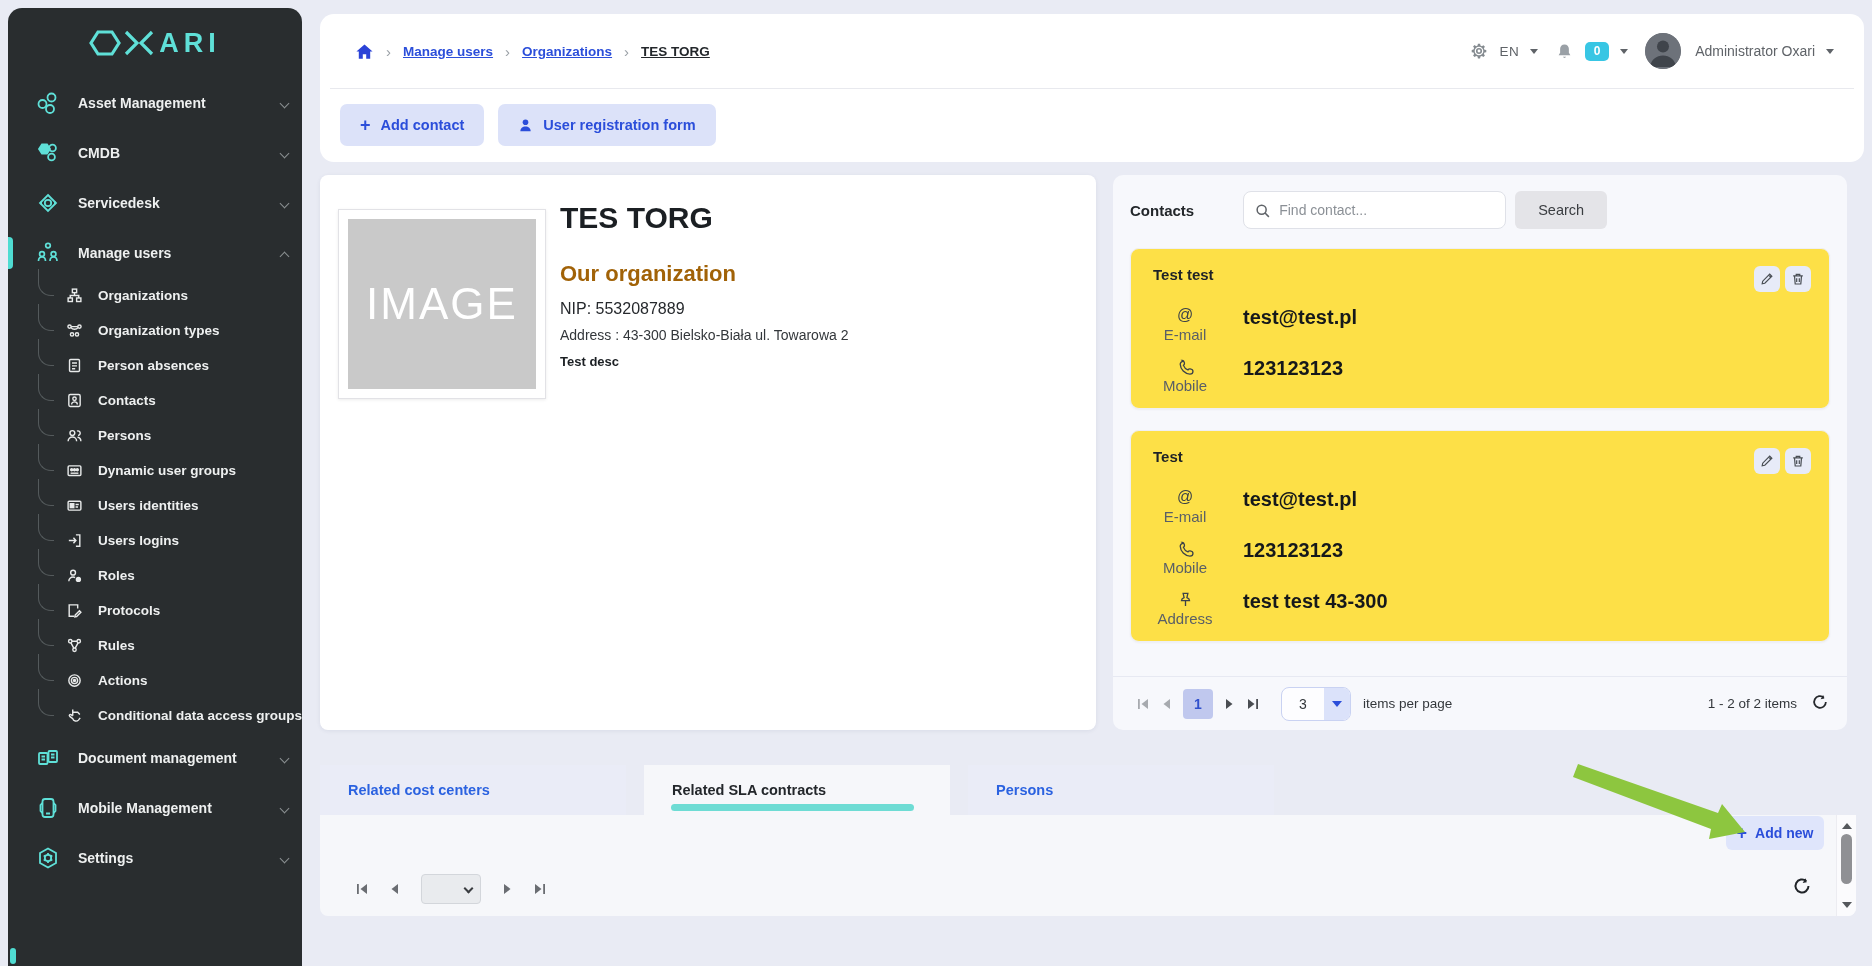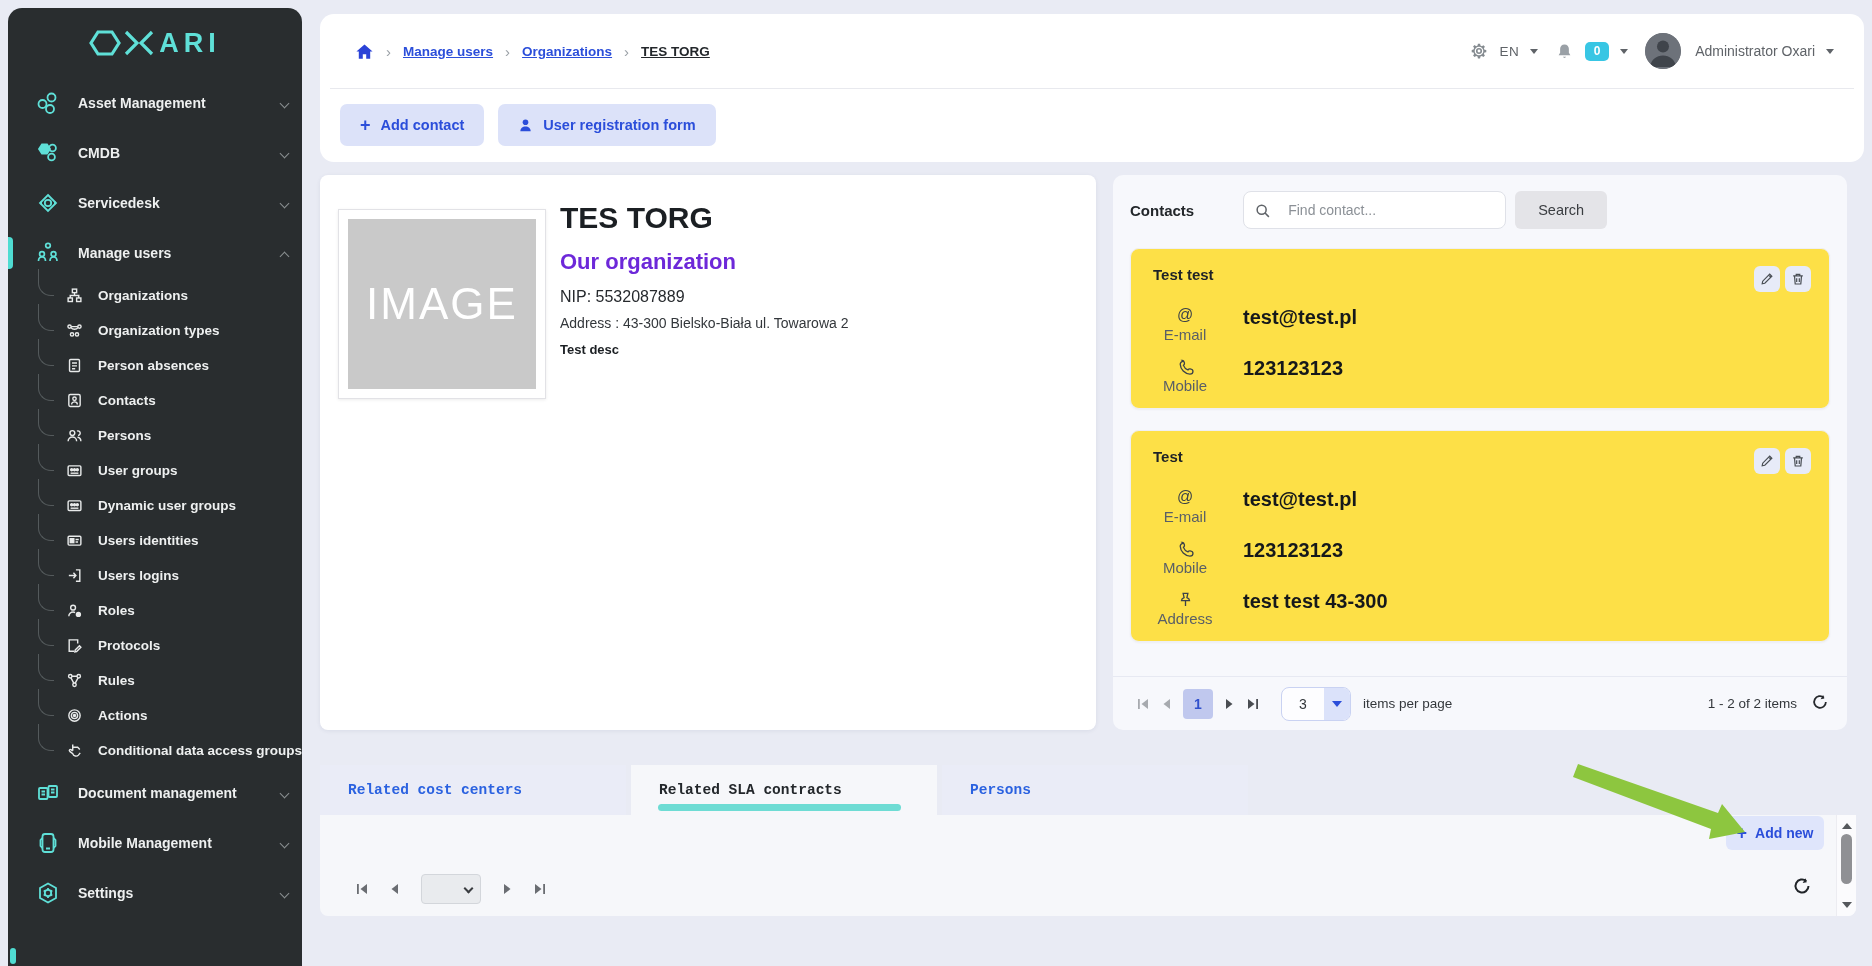--- a/index.html
+++ b/index.html
@@ -42,31 +42,31 @@
   .btn-lav { height:42px; display:flex; align-items:center; gap:10px; padding:0 20px; background:#dce2f9; border-radius:7px; color:#2b4eda; font-size:14.5px; font-weight:600; border:none; cursor:pointer; }
   .plus { font-size:18px; font-weight:700; line-height:1; }
 
   
   .org-card { position:absolute; left:320px; top:175px; width:776px; height:555px; background:#fff; border-radius:8px; box-shadow:0 1px 4px rgba(40,50,90,.08); }
   .img-frame { position:absolute; left:18px; top:34px; width:208px; height:190px; background:#fff; border:1px solid #e2e2e6; box-shadow:0 1px 3px rgba(0,0,0,.08); padding:9px; }
   .img-ph { width:100%; height:100%; background:#c9c9c9; display:flex; align-items:center; justify-content:center; }
   .img-ph span { color:#ffffff; font-size:44px; letter-spacing:2px; }
   .org-info { position:absolute; left:240px; top:26px; }
   .org-name { font-size:30px; font-weight:700; color:#1b1f23; }
-  .org-type { font-size:22px; font-weight:600; color:#6d28d9; margin-top:14px; }
+  .org-type { font-size:22px; font-weight:600; color:#a16207; margin-top:26px; }
   .org-nip { font-size:16px; color:#26292d; margin-top:13px; }
   .org-addr { font-size:14px; color:#33373b; margin-top:9px; }
   .org-desc { font-size:13px; font-weight:700; color:#1b1f23; margin-top:11px; }
 
   
   .contacts-panel { position:absolute; left:1113px; top:175px; width:734px; height:555px; background:#f7f8fc; border-radius:10px; }
   .cp-head { display:flex; align-items:center; padding:16px 18px 12px 17px; }
   .cp-title { font-size:15px; font-weight:700; color:#23272b; }
   .search-box { margin-left:49px; width:263px; height:38px; background:#fff; border:1px solid #dfe1e8; border-radius:8px; display:flex; align-items:center; padding:0 10px; gap:8px; }
-  .search-box input { border:none; outline:none; flex:1; font-size:14px; color:#333; background:transparent; font-family:inherit;margin-left:9px; }
+  .search-box input { border:none; outline:none; flex:1; font-size:14px; color:#333; background:transparent; font-family:inherit; }
   .search-box input::placeholder { color:#8b9096; }
   .btn-search { margin-left:9px; width:92px; height:38px; background:#e4e4e8; border:none; border-radius:6px; font-size:14.5px; color:#3a3d41; cursor:pointer; font-family:inherit; }
   .contact-card { margin:0 17px 21px 17px; background:#fde047; border:1px solid #efeff4; border-radius:9px; box-shadow:0 1px 2px rgba(40,50,90,.05); padding:17px 18px 14px 22px; }
   .contact-card.first { margin-top:7px; }
   .cc-head { display:flex; align-items:flex-start; }
   .cc-name { font-size:15px; font-weight:700; color:#1e2226; }
   .cc-tools { margin-left:auto; display:flex; gap:5px; }
   .icon-btn { width:26px; height:26px; background:#e7ebf8; border-radius:6px; display:flex; align-items:center; justify-content:center; cursor:pointer; color:#4a4f55; }
   .cc-row { display:flex; align-items:center; margin-top:14px; }
   .cc-ico-col { width:56px; margin-left:4px; display:flex; flex-direction:column; align-items:center; gap:2px; }
@@ -81,21 +81,21 @@
   .pg-cur { width:30px; height:30px; background:#c0c8ee; border-radius:4px; color:#3050cc; font-size:14px; font-weight:700; display:flex; align-items:center; justify-content:center; margin:0 4px; cursor:pointer; }
   .pg-select { margin-left:16px; width:70px; height:34px; border:1px solid #c9d2f2; border-radius:8px; display:flex; overflow:hidden; cursor:pointer; background:#fdfdff; }
   .pg-sel-val { flex:1; display:flex; align-items:center; justify-content:center; font-size:14px; color:#33373b; }
   .pg-sel-btn { width:26px; background:#dbe2fa; display:flex; align-items:center; justify-content:center; }
   .pg-sel-btn .tri { width:0; height:0; border-left:5px solid transparent; border-right:5px solid transparent; border-top:6px solid #2b4eda; }
   .pg-text { margin-left:12px; font-size:13.5px; color:#33373b; }
   .pg-range { margin-left:auto; font-size:13.5px; color:#33373b; }
   .refresh { margin-left:14px; color:#26292d; cursor:pointer; }
 
   
-  .tabs { position:absolute; left:320px; top:765px; display:flex; gap:5px;font-family:Liberation Mono, monospace; }
+  .tabs { position:absolute; left:320px; top:765px; display:flex; gap:18px; }
   .tab { width:306px; height:50px; background:#eaecf7; position:relative; display:flex; align-items:center; padding-left:28px; cursor:pointer; }
   .tab .tl { font-size:14.5px; font-weight:700; color:#2b62e0; }
   .tab.active { background:#f6f7fa; }
   .tab.active .tl { color:#23272b; }
   .tab.active .underline { content:""; position:absolute; left:27px; bottom:4px; width:243px; height:7px; border-radius:4px; background:#6edcd4; }
 
   
   .tab-content { position:absolute; left:320px; top:815px; width:1536px; height:101px; background:#f6f7fa; border-radius:0 0 8px 8px; }
   .add-new { position:absolute; top:1px; right:32px; width:98px; height:34px; background:#dfe5fb; border:none; border-radius:6px; color:#2b4eda; font-size:14px; font-weight:600; display:flex; align-items:center; justify-content:center; gap:8px; cursor:pointer; font-family:inherit; }
   .bp-pager { position:absolute; left:35px; bottom:12px; display:flex; align-items:center; gap:19px; }
@@ -388,26 +388,20 @@
           <svg class="si">
             <use href="#s-card"></use>
           </svg>
           <span class="lbl">Contacts</span>
         </div>
       <div class="sub-item">
           <svg class="si">
             <use href="#s-persons"></use>
           </svg>
           <span class="lbl">Persons</span>
-        </div>
-      <div class="sub-item">
-          <svg class="si">
-            <use href="#s-group"></use>
-          </svg>
-          <span class="lbl">User groups</span>
         </div>
       <div class="sub-item">
           <svg class="si">
             <use href="#s-group"></use>
           </svg>
           <span class="lbl">Dynamic user groups</span>
         </div>
       <div class="sub-item">
           <svg class="si">
             <use href="#s-id"></use>

